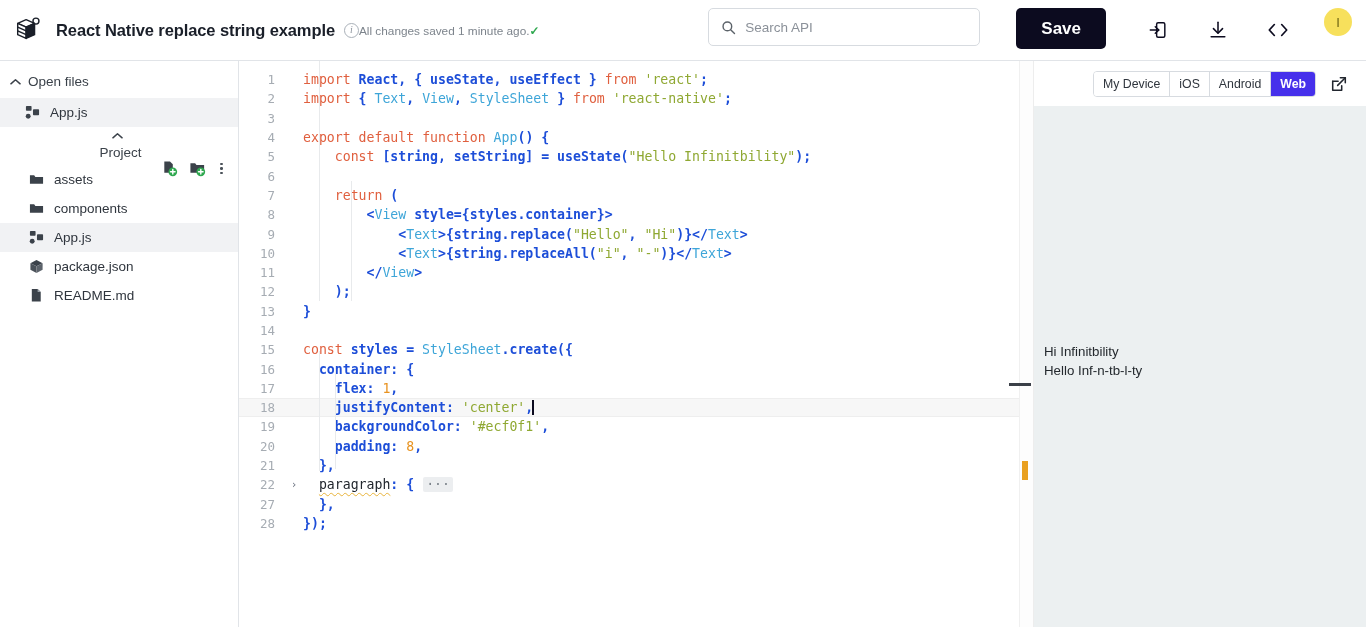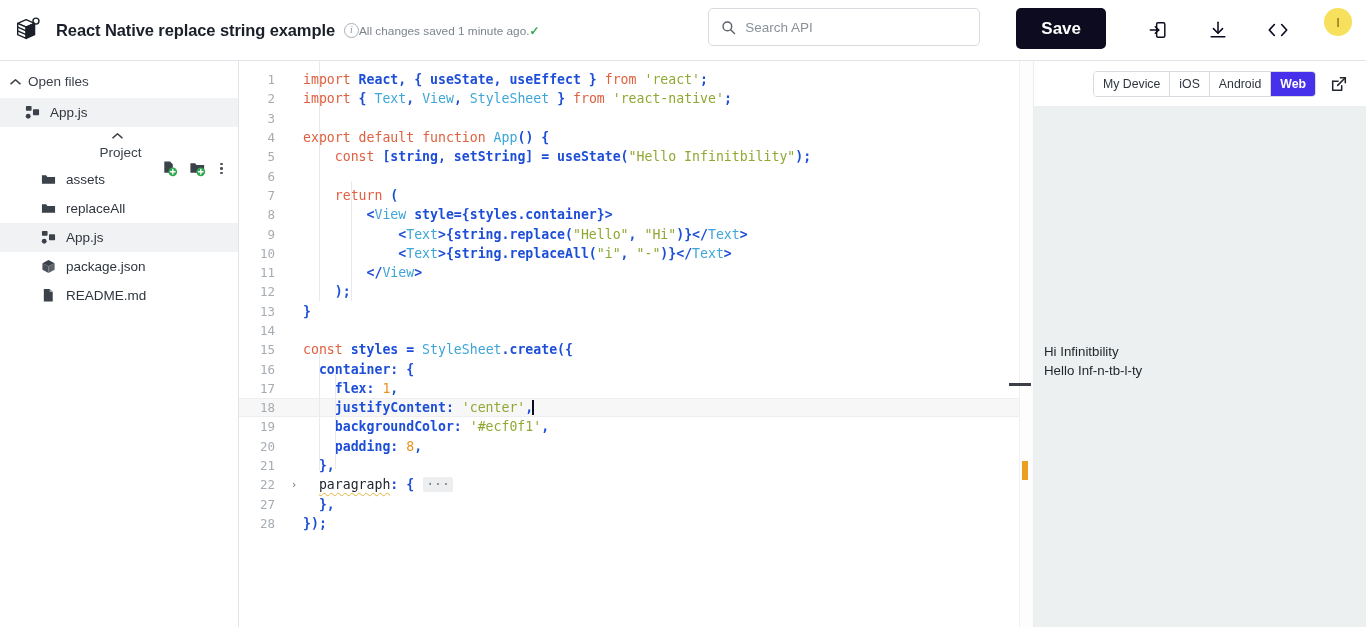--- a/index.html
+++ b/index.html
@@ -97,21 +97,21 @@
   .kebab i { width: 2.6px; height: 2.6px; background: #4a5159; border-radius: 50%; display: block; }
 
   .file-row {
     display: flex; align-items: center; gap: 10px;
     height: 29px; padding-left: 25px; cursor: pointer;
     font-size: 13.5px; color: #2f353d;
   }
   .file-row.selected { background: #f1f2f4; }
   .file-row .fname { line-height: 1; }
   .tree { padding-left: 0; }
-  .tree .file-row { padding-left: 41px; }
+  .tree .file-row { padding-left: 29px; }
 
   
   .editor {
     flex: 1 1 auto; height: 100%; background: #ffffff;
     position: relative; overflow: hidden;
     font-family: "DejaVu Sans Mono", monospace;
   }
   .code-area { position: relative; padding-top: 9px; }
   .code-line {
     display: flex; height: 19.3px; align-items: center;
@@ -343,21 +343,21 @@
         </span>
         <span class="fname">assets</span>
       </div>
 
       <div class="file-row">
         <span>
           <svg width="15" height="15" viewBox="0 0 16 16">
               <path d="M1 3.5 h4.5 l1.3 1.7 h8.2 v7.3 h-14 z" fill="#3b424a"></path>
             </svg>
         </span>
-        <span class="fname">replaceAll</span>
+        <span class="fname">components</span>
       </div>
 
       <div class="file-row selected">
         <span>
           <svg width="15" height="15" viewBox="0 0 16 16">
             <rect x="1" y="1" width="6" height="5" rx="0.8" fill="#3b424a"></rect>
             <rect x="8.5" y="4.5" width="6.5" height="6.5" rx="0.8" fill="#3b424a"></rect>
             <circle cx="3.4" cy="12" r="2.6" fill="#3b424a"></circle>
           </svg>
         </span>

